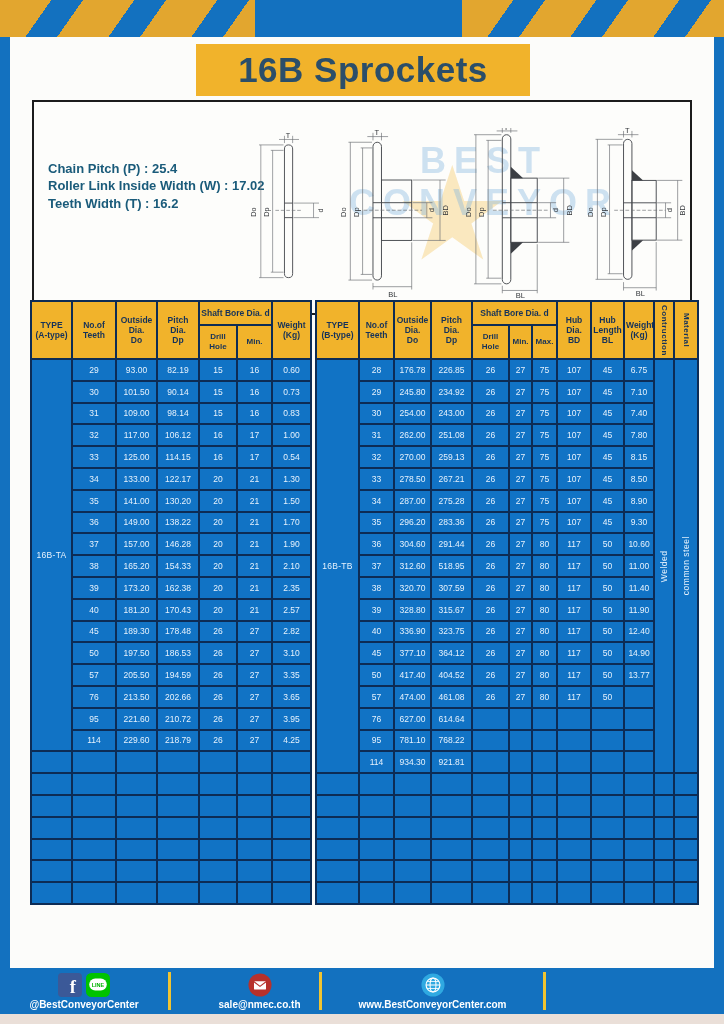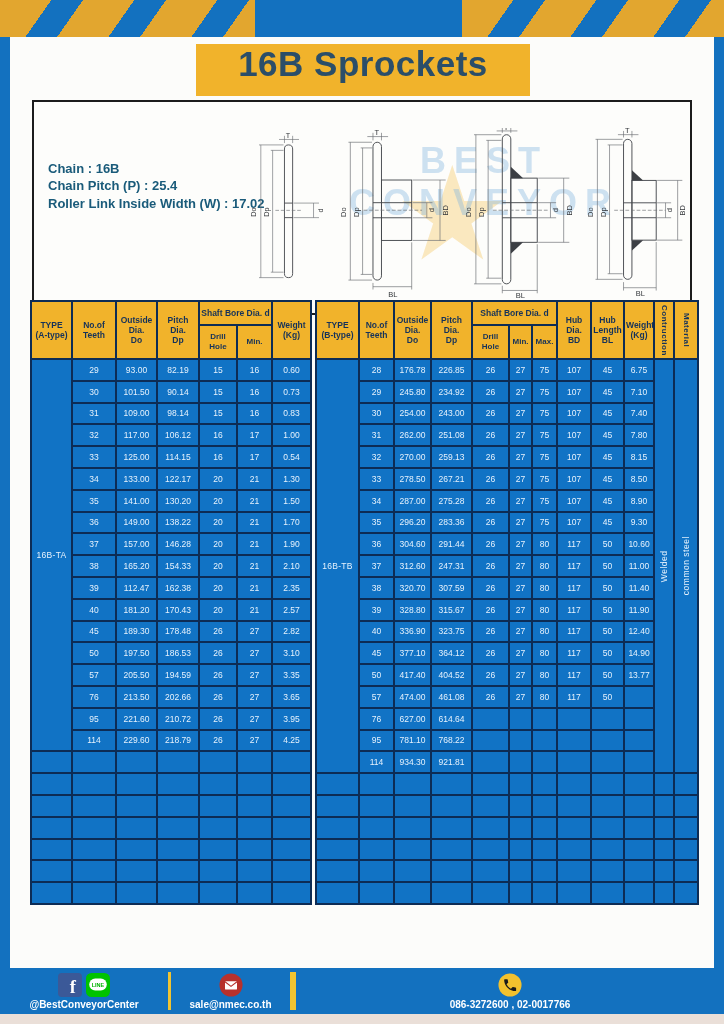--- a/index.html
+++ b/index.html
@@ -11,21 +11,21 @@
   
   .top-bar { position:absolute; top:0; left:0; right:0; height:37px; background:#1371BF; }
   .stripes { position:absolute; top:0; height:37px; background:repeating-linear-gradient(125deg,#E2A62F 0 42px, transparent 42px 68px); }
   .stripes-left { left:0; width:255px; }
   .stripes-right { right:0; width:262px; }
 
   
   .panel { position:absolute; left:10px; right:10px; top:37px; height:931px; background:#FCFCFA; }
 
   .title-banner { position:absolute; left:186px; top:7px; width:334px; height:52px;
-    background:#F1B32B; display:flex; align-items:flex-start; justify-content:center; }
+    background:#F1B32B; display:flex; align-items:center; justify-content:center; }
   .title-banner span { font-size:35px; font-weight:bold; color:#2B4E69; letter-spacing:0.5px; }
 
   
   .spec-box { position:absolute; left:22px; top:63px; width:660px; height:215px;
     background:#FDFDFB; border:2px solid #1c1c1c; overflow:hidden; }
   .spec-text { position:absolute; left:14px; top:58px; color:#1A5B7A; font-weight:bold;
     font-size:13px; line-height:17.4px; white-space:nowrap; }
 
   .watermark { position:absolute; left:165px; top:8px; width:480px; pointer-events:none; }
   .wm-star { position:absolute; left:195px; top:28px; font-size:130px; color:rgba(244,196,94,0.38); }
@@ -62,21 +62,21 @@
   td.vcell { writing-mode:vertical-rl; transform:rotate(180deg); font-size:8px;
     letter-spacing:0.5px; text-align:center; }
 
   
   .footer { position:absolute; left:0; top:968px; width:724px; height:46px; background:#1371BF;
     display:flex; align-items:stretch; }
   .f-group { display:flex; flex-direction:column; align-items:center; justify-content:center; gap:2px; }
   .f-icons { display:flex; gap:4px; align-items:center; }
   .f-label { color:#FFFFFF; font-weight:bold; font-size:10px; white-space:nowrap; }
   .f-div { width:3px; background:#F1C431; margin:4px 0; }
-  .g-social { width:168px; } .g-mail { width:119px; } .g-web { width:221px; } .g-phone { flex:1; }
+  .g-social { width:168px; } .g-mail { width:119px;margin-left:29px; } .g-web { width:221px; } .g-phone { flex:1; }
   .bottom-strip { position:absolute; left:0; top:1014px; width:724px; height:10px; background:#EADFD8; }
 </style>
 </head>
 <body>
 
 <div class="page">
 
   <div class="top-bar">
     <div class="stripes stripes-left"></div>
     <div class="stripes stripes-right"></div>
@@ -92,23 +92,23 @@
 
       <div class="watermark">
         <div class="wm-star">★</div>
         <div class="wm-text">
           <div>BEST</div>
           <div>CONVEYOR</div>
         </div>
       </div>
 
       <div class="spec-text">
-        <div>Chain  :  16B</div>
         <div>Chain Pitch (P)  :  25.4</div>
         <div>Roller Link Inside Width (W) :  17.02</div>
+        <div>Teeth Width (T)  :  16.2</div>
       </div>
 
       <div class="diagrams">
 
         <div class="fig">
           <svg width="100" height="172" viewBox="0 0 110 180">
             <rect class="dwg" x="50" y="14" width="9" height="146" rx="4.5"></rect>
             <line class="dwg" x1="50" y1="78" x2="59" y2="78"></line>
             <line class="dwg" x1="50" y1="94" x2="59" y2="94"></line>
             <line class="dim" x1="40" y1="86" x2="70" y2="86" stroke-dasharray="4 2"></line>
@@ -353,21 +353,21 @@
           <tr>
             <td>38</td>
             <td>165.20</td>
             <td>154.33</td>
             <td>20</td>
             <td>21</td>
             <td>2.10</td>
           </tr>
           <tr>
             <td>39</td>
-            <td>112.47</td>
+            <td>173.20</td>
             <td>162.38</td>
             <td>20</td>
             <td>21</td>
             <td>2.35</td>
           </tr>
           <tr>
             <td>40</td>
             <td>181.20</td>
             <td>170.43</td>
             <td>20</td>
@@ -629,21 +629,21 @@
             <td>26</td>
             <td>27</td>
             <td>80</td>
             <td>117</td>
             <td>50</td>
             <td>10.60</td>
           </tr>
           <tr>
             <td>37</td>
             <td>312.60</td>
-            <td>247.31</td>
+            <td>518.95</td>
             <td>26</td>
             <td>27</td>
             <td>80</td>
             <td>117</td>
             <td>50</td>
             <td>11.00</td>
           </tr>
           <tr>
             <td>38</td>
             <td>320.70</td>
@@ -849,24 +849,28 @@
     <div class="f-div"></div>
     <div class="f-group g-mail">
       <svg width="24" height="24" viewBox="0 0 26 26">
         <circle cx="13" cy="13" r="12.5" fill="#B7312C"></circle>
         <rect x="6.5" y="9" width="13" height="9" rx="1" fill="#ffffff"></rect>
         <path d="M6.5,9.5 L13,14.5 L19.5,9.5" stroke="#B7312C" stroke-width="1.2" fill="none"></path>
       </svg>
       <div class="f-label">sale@nmec.co.th</div>
     </div>
     <div class="f-div"></div>
+    <div class="f-group g-web">
+      <svg width="24" height="24" viewBox="0 0 26 26">
+        <circle cx="13" cy="13" r="12.5" fill="#2FA9E1"></circle>
+        <circle cx="13" cy="13" r="7.5" stroke="#ffffff" stroke-width="1.3" fill="none"></circle>
+        <ellipse cx="13" cy="13" rx="3.2" ry="7.5" stroke="#ffffff" stroke-width="1.1" fill="none"></ellipse>
+        <line x1="5.5" y1="13" x2="20.5" y2="13" stroke="#ffffff" stroke-width="1.1"></line>
+        <line x1="6.8" y1="9.2" x2="19.2" y2="9.2" stroke="#ffffff" stroke-width="0.9"></line>
+        <line x1="6.8" y1="16.8" x2="19.2" y2="16.8" stroke="#ffffff" stroke-width="0.9"></line>
+      </svg>
+      <div class="f-label">www.BestConveyorCenter.com</div>
+    </div>
     <div class="f-div"></div>
-    <div class="f-group g-phone">
-      <svg width="24" height="24" viewBox="0 0 26 26">
-        <circle cx="13" cy="13" r="12.5" fill="#F2C12E"></circle>
-        <path transform="translate(4.5,4.5) scale(0.72)" fill="#1b1b1b" d="M6.6 10.8c1.4 2.8 3.8 5.1 6.6 6.6l2.2-2.2c.3-.3.7-.4 1-.2 1.1.4 2.3.6 3.6.6.6 0 1 .4 1 1V20c0 .6-.4 1-1 1C10.8 21 3 13.2 3 4c0-.6.4-1 1-1h3.5c.6 0 1 .4 1 1 0 1.2.2 2.4.6 3.6.1.3 0 .7-.2 1l-2.3 2.2z"></path>
-      </svg>
-      <div class="f-label">086-3272600 , 02-0017766</div>
-    </div>
   </div>
 
   <div class="bottom-strip"></div>
 </div>
 
 </body></html>

